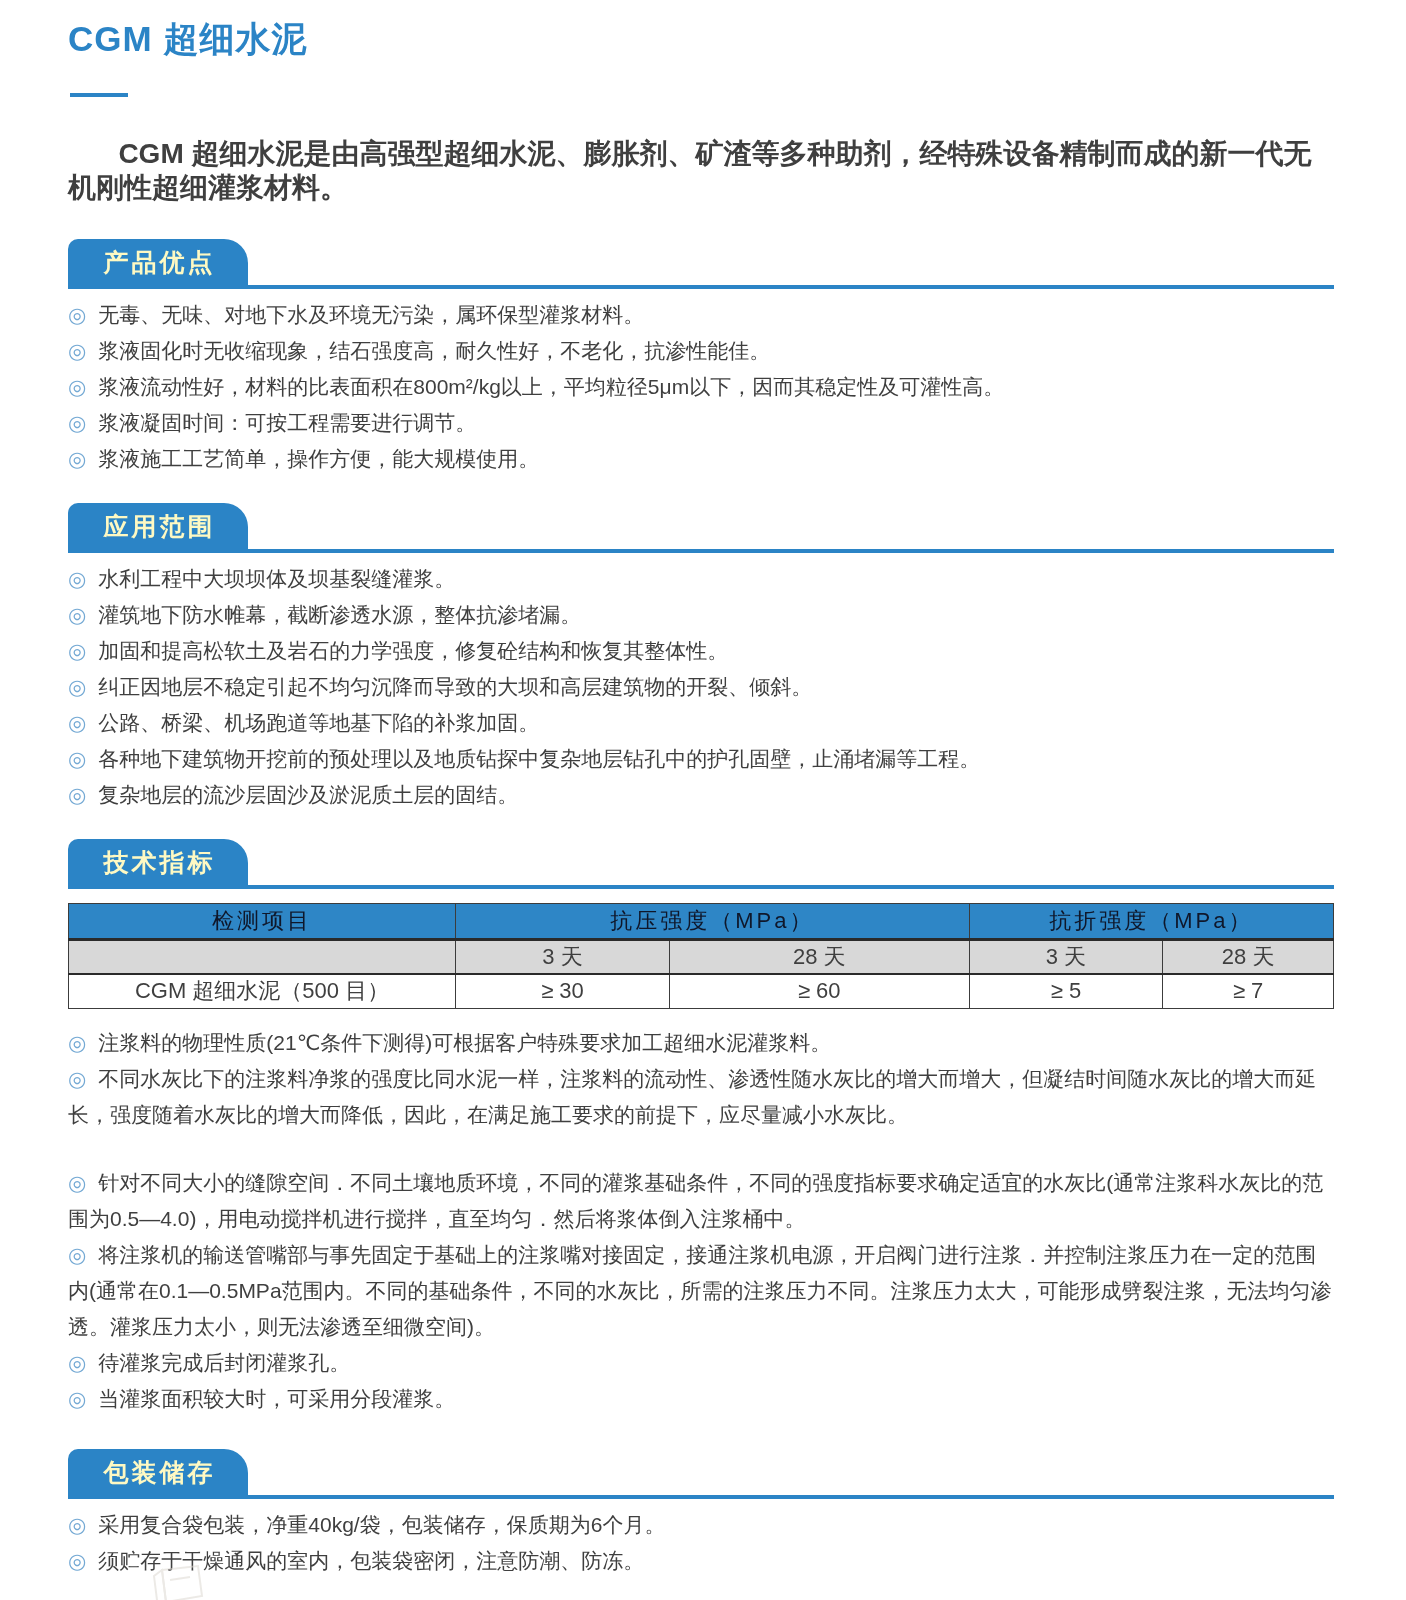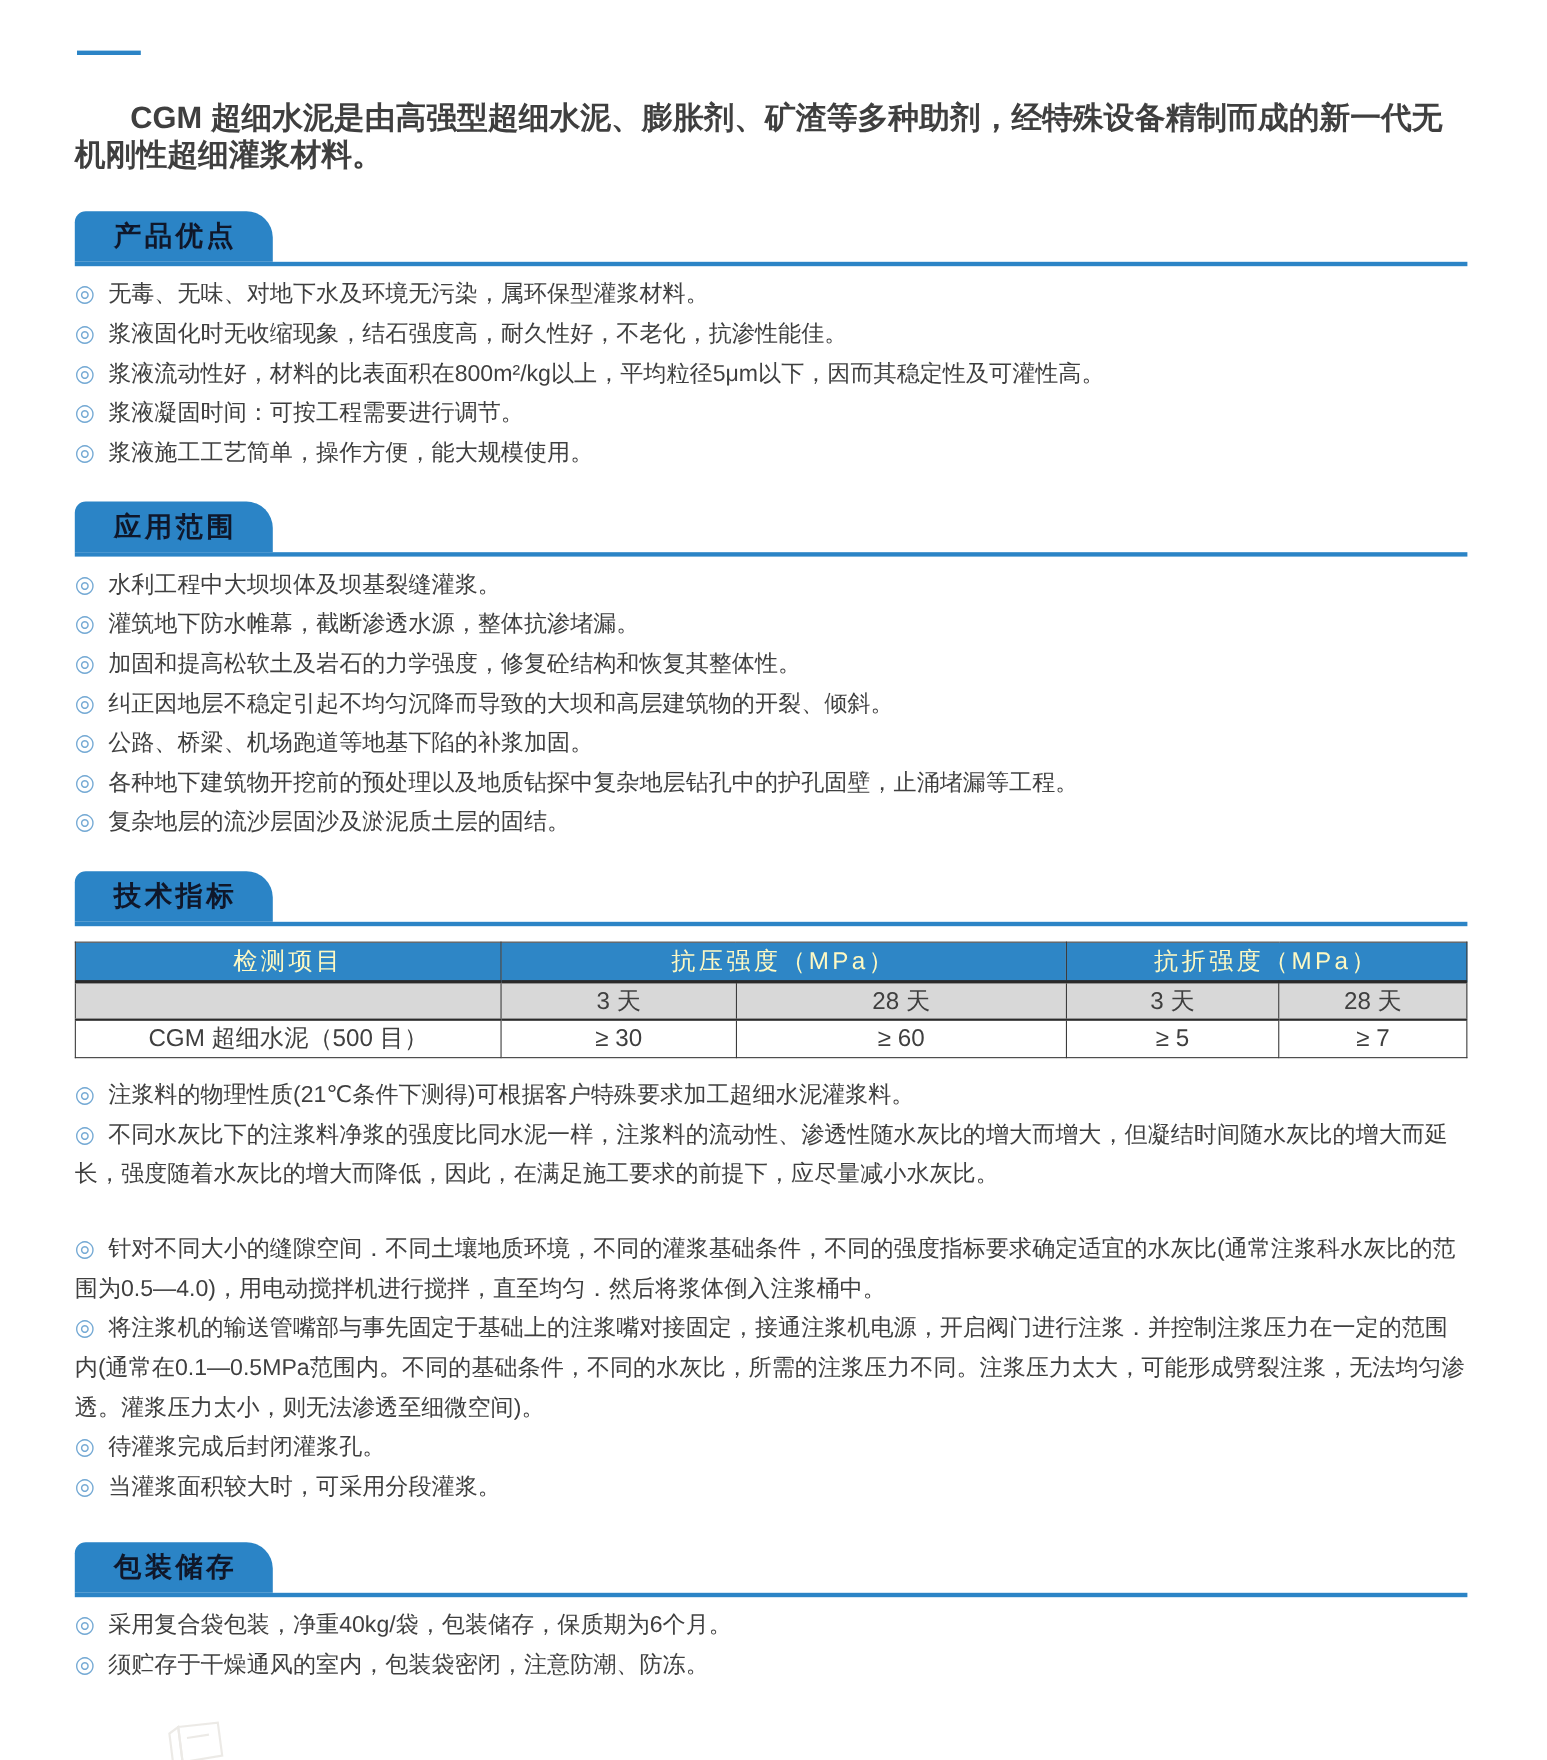--- a/index.html
+++ b/index.html
@@ -29,21 +29,21 @@
     font-size: 28px; line-height: 34px;
     text-indent: 1.8em;
     font-weight: bold;
   }
 
   .section { margin-top: 26px; }
   .section-head { line-height: 0; }
   .section-tab {
     display: flex; align-items: center; justify-content: center;
     width: 180px; height: 46px;
-    background: #2b84c6; color: #0f172a;
+    background: #2b84c6; color: #fef9c3;
     font-size: 25px; font-weight: bold;
     letter-spacing: 3px; text-indent: 3px;
     border-radius: 10px 24px 0 0;
     line-height: 46px;
   }
   .section-rule { height: 4px; background: #2b84c6; }
 
   .items { margin-top: 8px; }
   .bullet {
     margin: 0; padding: 0;
@@ -56,21 +56,21 @@
     width: 100%; border-collapse: collapse;
     margin-top: 14px;
     table-layout: fixed;
   }
   table.specs th, table.specs td {
     border: 1.5px solid #3c3c3c;
     text-align: center; vertical-align: middle;
     padding: 0;
   }
   tr.head-row th {
-    background: #2e86c6; color: #fef9c3;
+    background: #2e86c6; color: #0f172a;
     height: 36px; font-size: 22px; font-weight: normal;
     letter-spacing: 3px;
     border-bottom: 3px solid #2a2a2a;
   }
   tr.sub-row td {
     background: #d8d8d8; height: 34px;
     font-size: 22px;
     border-bottom: 2.5px solid #2a2a2a;
   }
   tr.data-row td { height: 35px; font-size: 22px; background: #ffffff; }
@@ -80,20 +80,21 @@
   .package-sketch {
     position: absolute; left: 140px; top: 1562px;
     opacity: 0.55;
   }
 </style>
 </head>
 <body>
 
 <div class="content">
 
+  <h1 class="page-title">CGM 超细水泥</h1>
   <div class="title-underline"></div>
 
   <p class="intro">CGM 超细水泥是由高强型超细水泥、膨胀剂、矿渣等多种助剂，经特殊设备精制而成的新一代无机刚性超细灌浆材料。</p>
 
   <div class="section" style="margin-top:34px;">
     <div class="section-head">
       <div class="section-tab">产品优点</div>
       <div class="section-rule"></div>
     </div>
     <div class="items">

